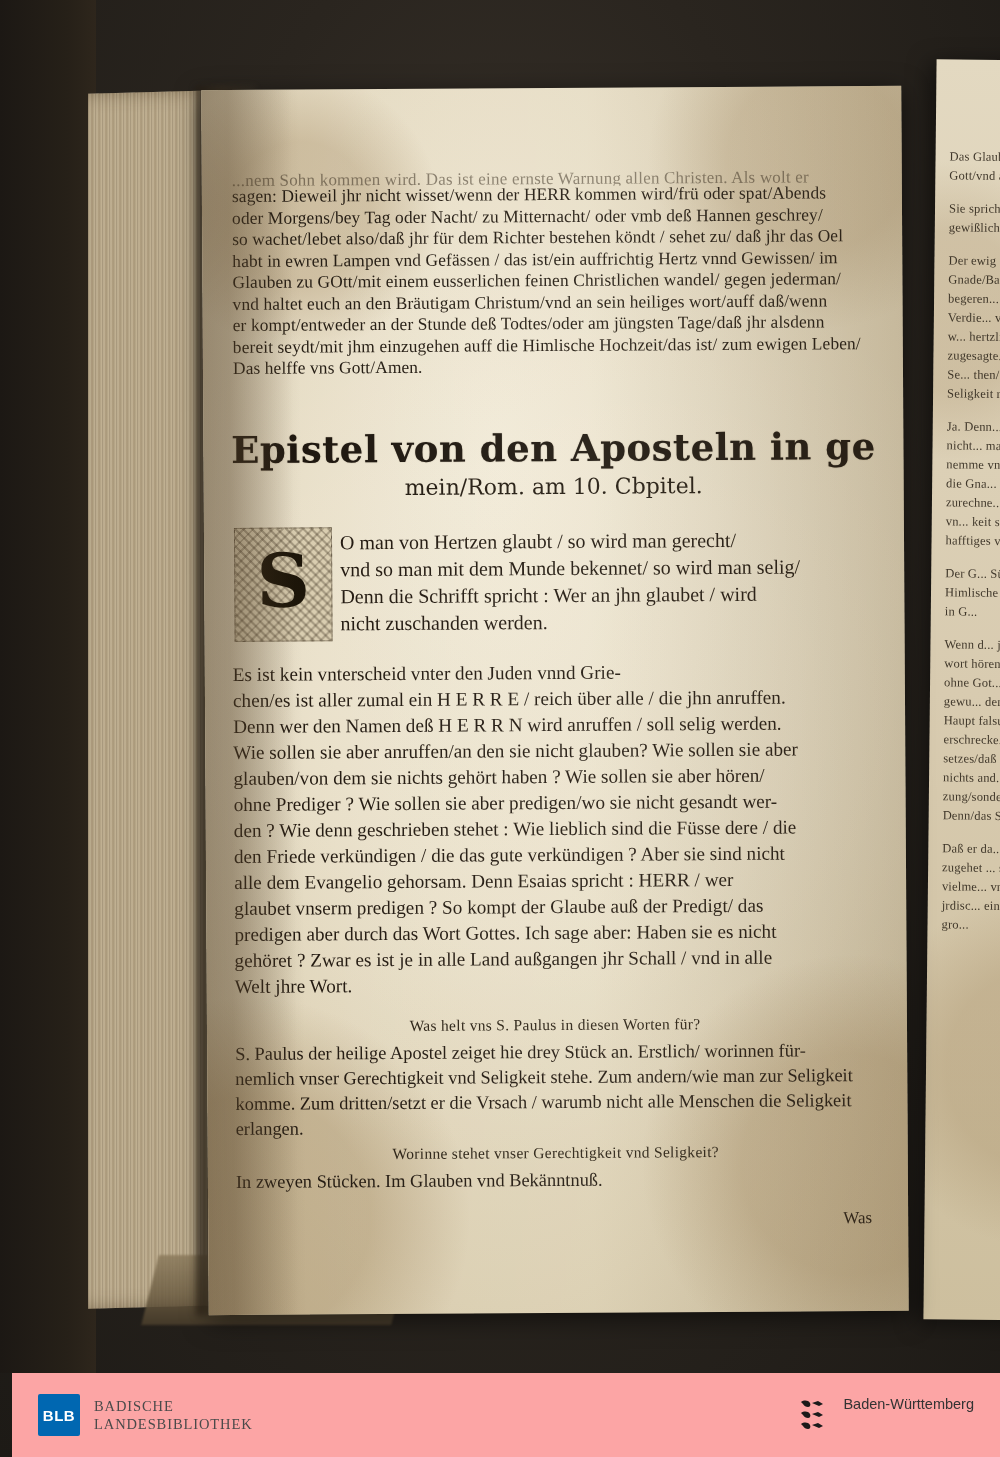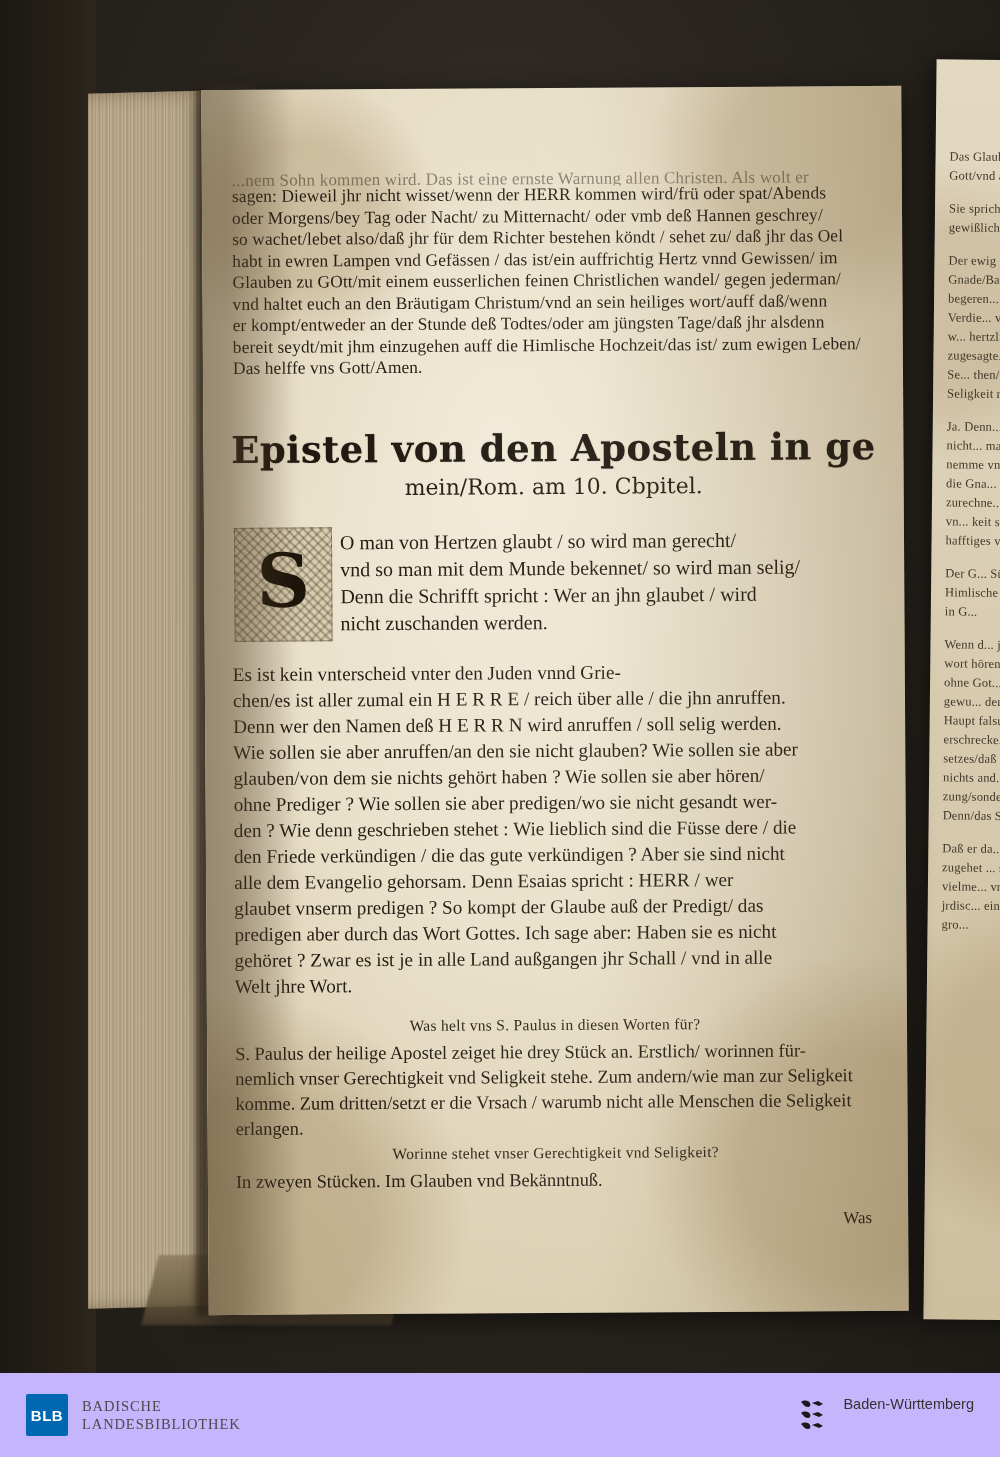--- a/index.html
+++ b/index.html
@@ -19,23 +19,23 @@
   #backdrop {
     position: absolute;
     inset: 0;
     background:
       radial-gradient(ellipse at 50% 35%, #3b342c 0%, #2a251f 45%, #1d1a16 100%);
   }
 
   
   #footer {
     position: absolute;
-    left: 0; right: 0; bottom: 0;
+    left: 12px; right: 0; bottom: 0;
     height: 84px;
-    background: #c4b5fd;
+    background: #fca5a5;
     display: flex;
     align-items: center;
     justify-content: space-between;
     padding: 0 26px;
     box-sizing: border-box;
   }
   .brand-left {
     display: flex;
     align-items: center;
     gap: 14px;

